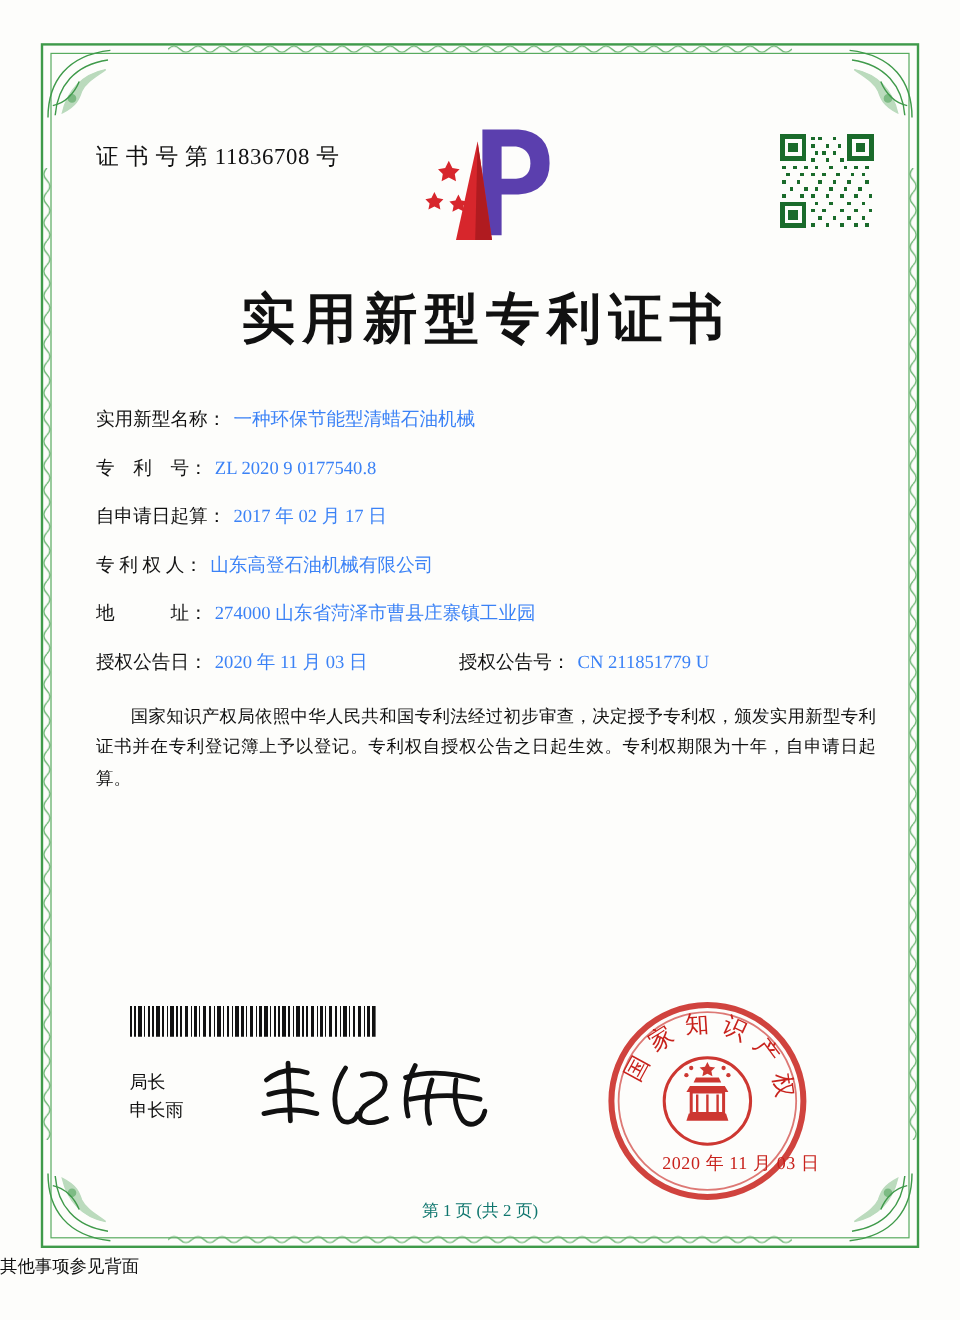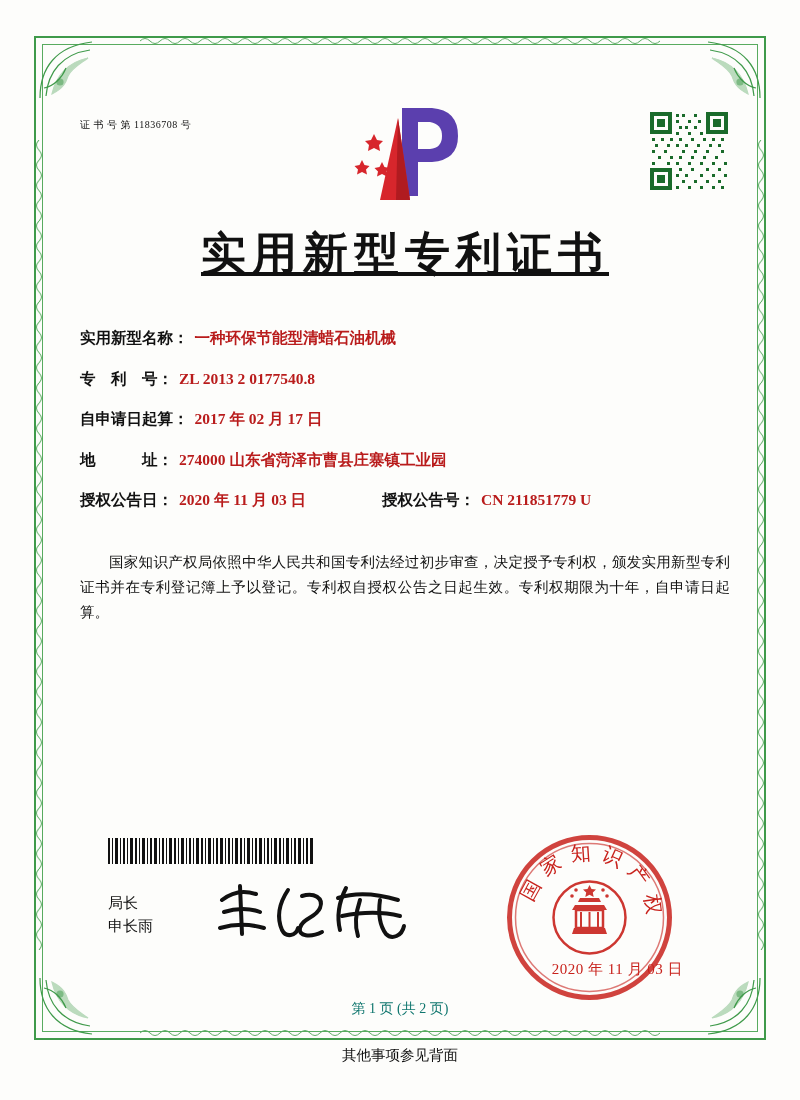--- a/index.html
+++ b/index.html
@@ -64,21 +64,21 @@
 
   
   .content {
     position: absolute;
     left: 80px;
     right: 70px;
     top: 100px;
   }
 
   .cert-no {
-    font-size: 10px;
+    font-size: 19px;
     letter-spacing: .5px;
     color: #111;
     margin-top: 18px;
   }
 
   .emblem {
     position: absolute;
     left: 50%;
     transform: translateX(-50%);
     top: 0px;
@@ -97,51 +97,49 @@
   .qr svg { width:100%; height:100%; display:block; }
 
   .title {
     text-align: center;
     font-size: 45px;
     font-weight: bold;
     letter-spacing: 6px;
     margin-top: 92px;
     color: #111;
     font-family: "DejaVu Serif", "Liberation Serif", serif;
-    text-decoration: underline;
   }
 
   .fields {
     margin-top: 46px;
     font-size: 15.5px;
     line-height: 1;
-    font-weight: bold;
   }
   .field-row {
     display: flex;
     align-items: baseline;
     margin-bottom: 25px;
   }
   .field-label {
     flex: 0 0 auto;
     color: #111;
     white-space: pre;
   }
   .field-value {
-    color: #b91c1c;
+    color: #3b82f6;
     margin-left: 6px;
   }
   .field-row.split { justify-content: flex-start; }
   .field-row .second-label {
     margin-left: 76px;
     white-space: pre;
   }
 
   .paragraphs {
-    margin-top: 42px;
+    margin-top: 26px;
     font-size: 14.5px;
     line-height: 1.75;
     text-align: justify;
     color: #111;
   }
   .paragraphs p {
     margin: 0 0 4px 0;
     text-indent: 2em;
   }
 
@@ -206,21 +204,21 @@
     top: 1000px;
     text-align: center;
     font-size: 14px;
     color: #0f766e;
   }
   .footer-note {
     position: absolute;
     left: 0;
     right: 0;
     top: 1046px;
-    text-align: center;
+    text-align: left;
     font-size: 14.5px;
     color: #111;
   }
 </style>
 </head>
 <body>
 
 <div class="page">
 
   <div class="border-outer"></div>
@@ -391,25 +389,29 @@
 
     <div class="title">实用新型专利证书</div>
 
     <div class="fields">
       <div class="field-row">
         <span class="field-label">实用新型名称：</span>
         <span class="field-value">一种环保节能型清蜡石油机械</span>
       </div>
       <div class="field-row">
         <span class="field-label">专　利　号：</span>
-        <span class="field-value">ZL 2013 2 0177540.8</span>
+        <span class="field-value">ZL 2020 9 0177540.8</span>
       </div>
       <div class="field-row">
         <span class="field-label">自申请日起算：</span>
         <span class="field-value">2017 年 02 月 17 日</span>
+      </div>
+      <div class="field-row">
+        <span class="field-label">专 利 权 人：</span>
+        <span class="field-value">山东高登石油机械有限公司</span>
       </div>
       <div class="field-row">
         <span class="field-label">地　　　址：</span>
         <span class="field-value">274000  山东省菏泽市曹县庄寨镇工业园</span>
       </div>
       <div class="field-row split">
         <span class="field-label">授权公告日：</span>
         <span class="field-value">2020 年 11 月 03 日</span>
         <span class="field-label second-label">授权公告号：</span>
         <span class="field-value">CN 211851779 U</span>

